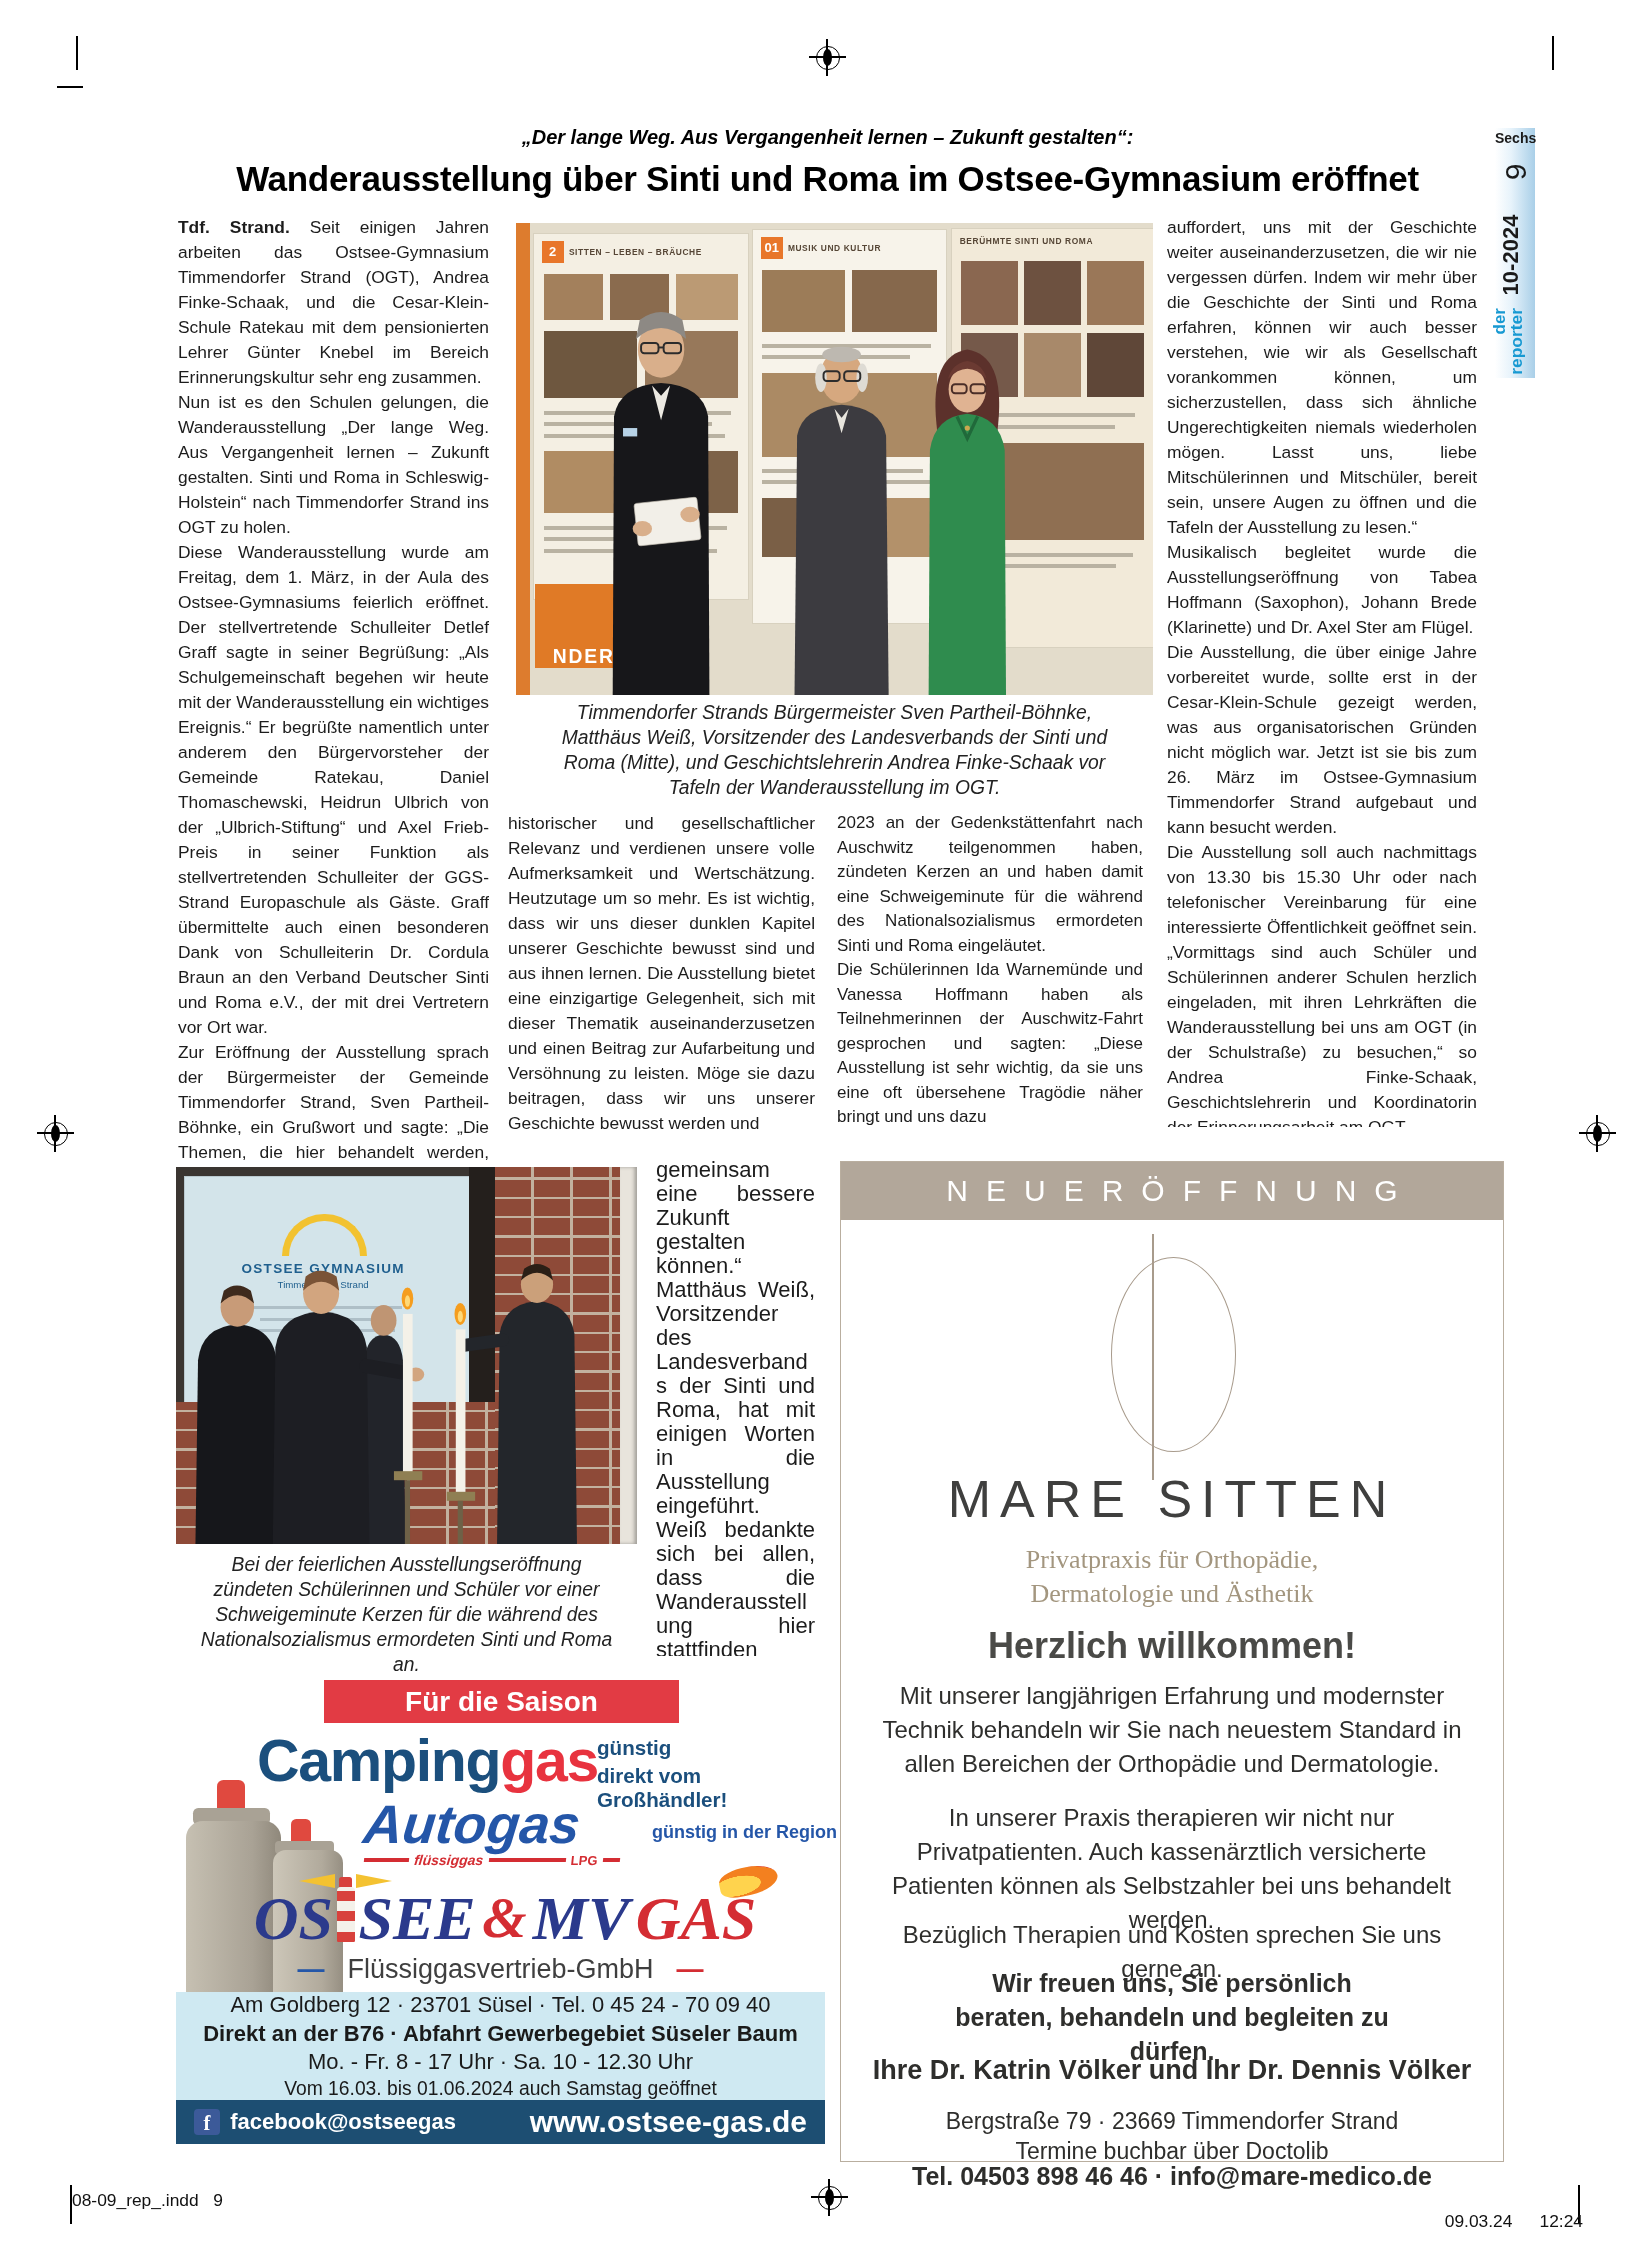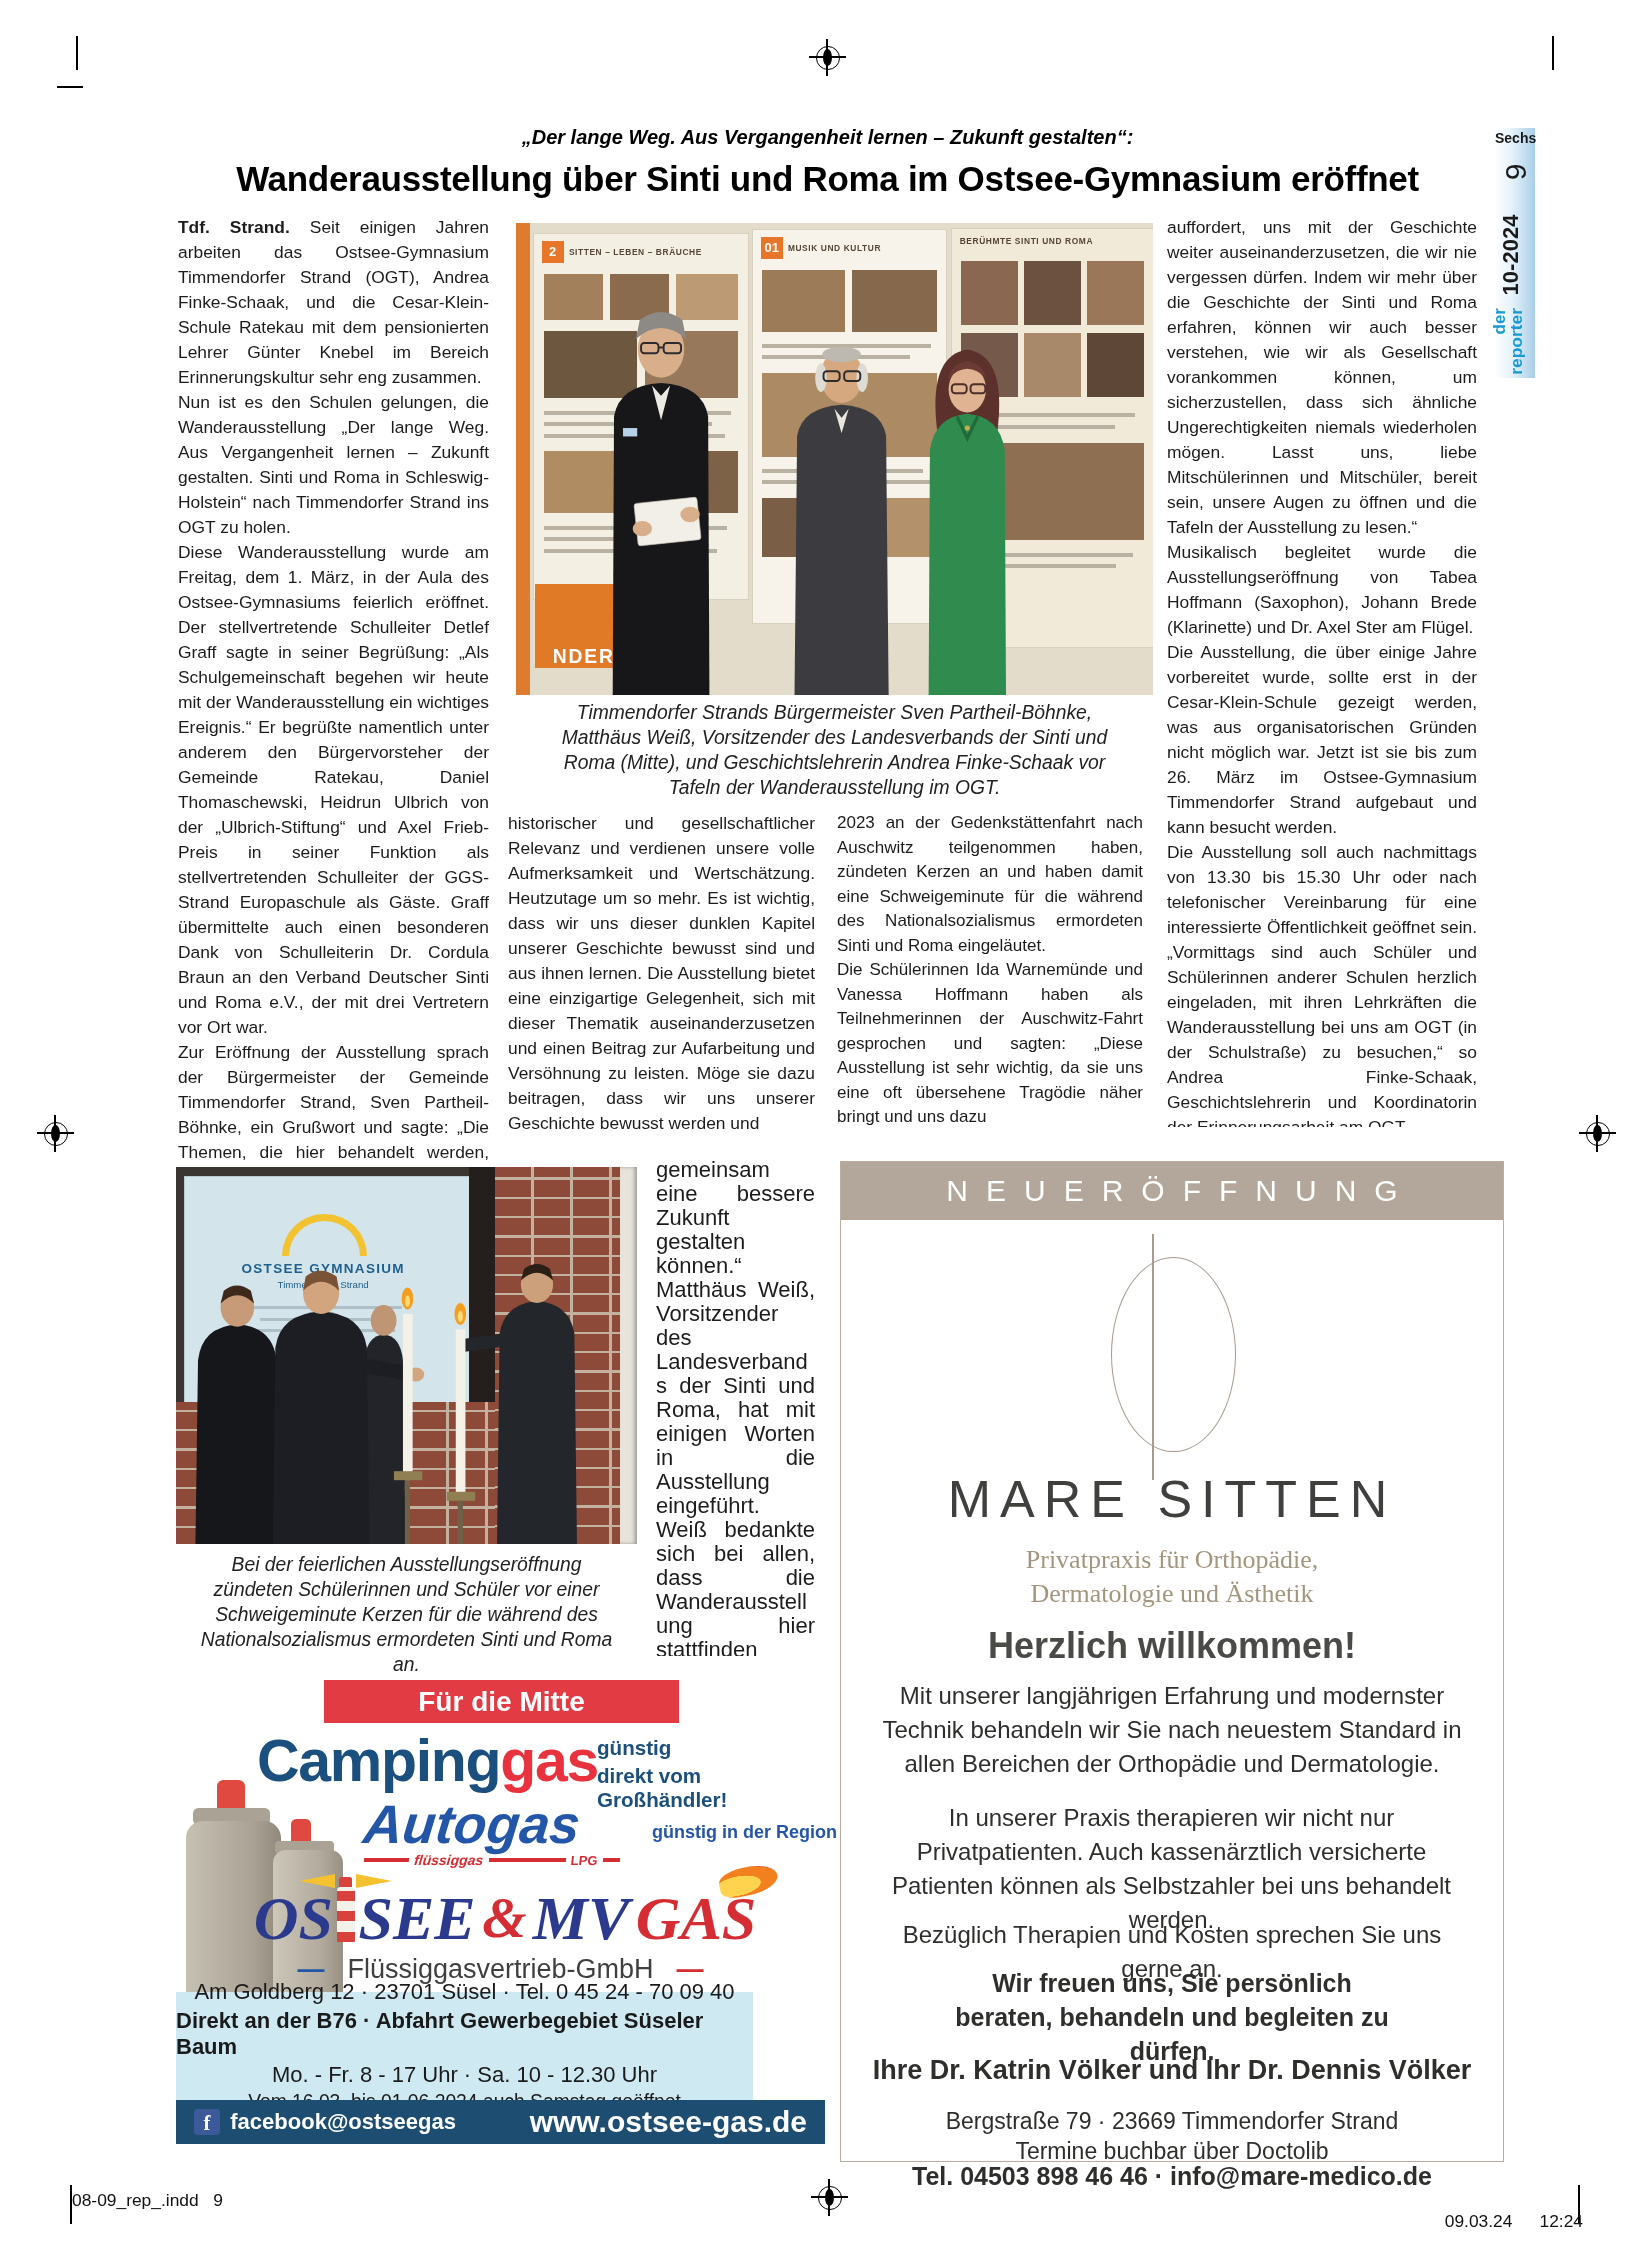--- a/index.html
+++ b/index.html
@@ -301,21 +301,21 @@
   </div>
   <div class="abs caption" style="left:193px;top:1552px;width:427px;">Bei der feierlichen Ausstellungseröffnung zündeten Schülerinnen und Schüler vor einer Schweigeminute Kerzen für die während des Nationalsozialismus ermordeten Sinti und Roma an.</div>
 
   <div class="abs col coln" style="left:656px;top:1158px;width:159px;height:498px;">
     <p>gemeinsam eine bessere Zukunft gestalten können.“</p>
     <p>Matthäus Weiß, Vorsitzender des Landesverbands der Sinti und Roma, hat mit einigen Worten in die Ausstellung eingeführt. Weiß bedankte sich bei allen, dass die Wanderausstellung hier stattfinden kann, „mit der Hoffnung, dass so etwas nie wieder passiert“.</p>
     <p>Sechs Schülerinnen und Schüler, die im Oktober</p>
   </div>
 
   <div class="abs gasad" style="left:176px;top:1672px;width:649px;height:472px;">
-    <div class="abs gasbanner" style="left:148px;top:7.7px;width:355px;height:43px;">Für die Mitte</div>
+    <div class="abs gasbanner" style="left:148px;top:7.7px;width:355px;height:43px;">Für die Saison</div>
     <div class="abs" style="left:81px;top:55px;font-size:59px;font-weight:700;letter-spacing:-1.3px;">
       <span class="campb">Camping</span><span class="campr">gas</span>
     </div>
     <div class="abs gastag" style="left:421px;top:64px;width:232px;">
       <div style="font-size:20.6px;">günstig</div>
       <div style="font-size:20.6px;margin-top:3.9px;">direkt vom Großhändler!</div>
     </div>
 
     <div class="abs" style="left:3.9px;top:108px;width:168px;height:219px;">
       <div class="abs" style="left:37px;top:0;width:28px;height:36px;background:#e0493f;border-radius:6.4px 6.4px 2.6px 2.6px;"></div>
@@ -352,21 +352,21 @@
       <span style="position:relative;display:inline-block;margin-left:6.4px;">
         <span class="flame" style="right:-22px;top:-19.3px;"></span>
         <span class="serifb ostsee-red" style="font-size:62px;line-height:64px;position:relative;">GAS</span>
       </span>
     </div>
     <div class="abs" style="left:0;top:282px;width:649px;text-align:center;font-size:27px;color:#3f3f3f;">
       <span style="color:#2456a8;font-weight:700;margin-right:15.5px;">—</span>
       <span>Flüssiggasvertrieb-GmbH</span>
       <span style="color:#d42d33;font-weight:700;margin-left:15.5px;">—</span>
     </div>
-    <div class="abs bluebox" style="left:0;top:320px;width:577px;height:108px;">
+    <div class="abs bluebox" style="left:0;top:320px;width:649px;height:108px;">
       <div style="font-size:22px;">Am Goldberg 12 · 23701 Süsel · Tel. 0 45 24 - 70 09 40</div>
       <div style="font-size:22px;font-weight:700;">Direkt an der B76 · Abfahrt Gewerbegebiet Süseler Baum</div>
       <div style="font-size:22px;">Mo. - Fr. 8 - 17 Uhr · Sa. 10 - 12.30 Uhr</div>
       <div style="font-size:19.3px;">Vom 16.03. bis 01.06.2024 auch Samstag geöffnet</div>
     </div>
     <div class="abs navybar" style="left:0;top:428px;width:649px;height:44px;">
       <div class="fbicon" style="margin-left:18px;">f</div>
       <div style="font-size:22px;font-weight:700;margin-left:10.3px;">facebook@ostseegas</div>
       <div style="font-size:30px;font-weight:700;margin-left:auto;margin-right:18px;">www.ostsee-gas.de</div>
     </div>

